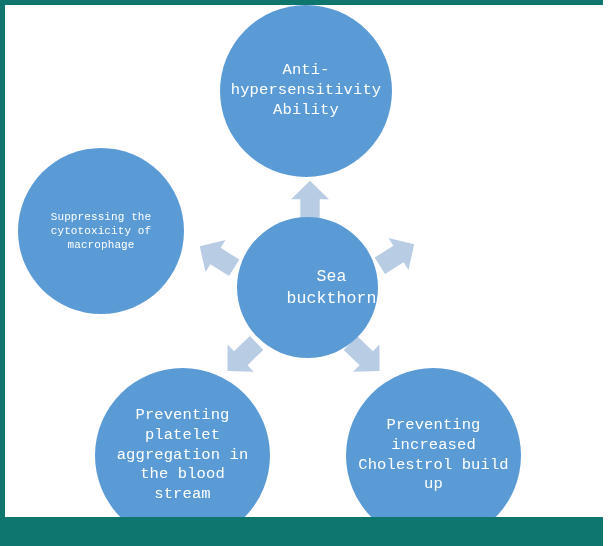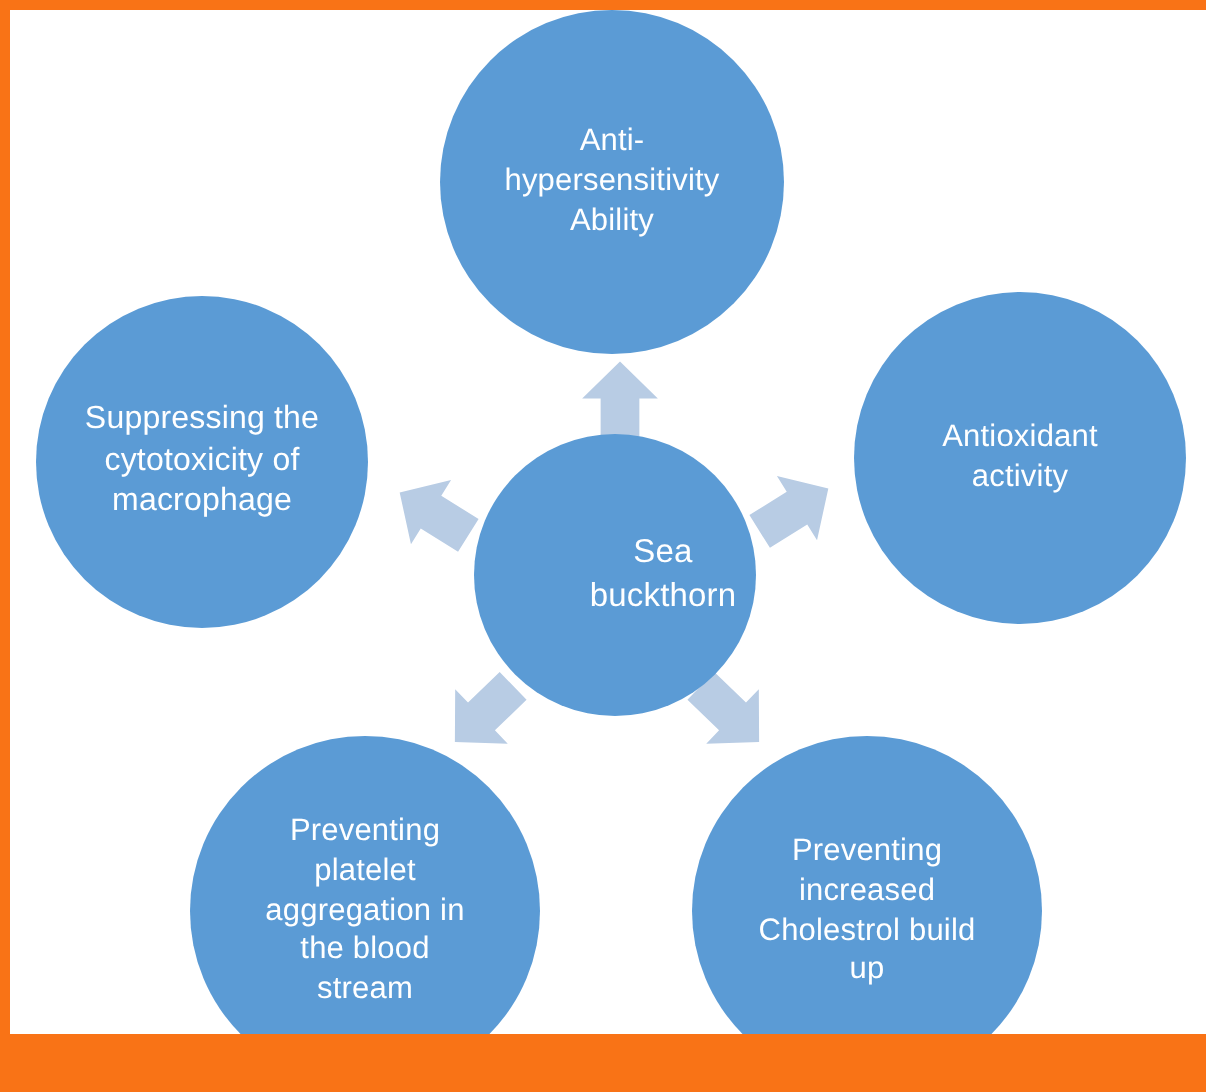--- a/index.html
+++ b/index.html
@@ -11,22 +11,23 @@
     width: 611px;
     height: 546px;
     overflow: hidden;
     font-family: "Liberation Sans", sans-serif;
   }
 
   #frame {
     position: relative;
     width: 603px;
     height: 546px;
-    background: #f97316;
+    background: #0f766e;
     box-sizing: border-box;
+    font-family: Liberation Mono, monospace;
   }
 
   #canvas {
     position: absolute;
     left: 5px;
     top: 5px;
     width: 601px;
     height: 512px;
     background: #ffffff;
     overflow: hidden;
@@ -78,21 +79,21 @@
   }
   #node-right .node-label { font-size: 15.5px; }
 
   
   #node-left {
     left: 13px;
     top: 143px;
     width: 166px;
     height: 166px;
   }
-  #node-left .node-label { font-size: 16px; text-align: center; }
+  #node-left .node-label { font-size: 11px; text-align: center; }
 
   
   #node-bottom-left {
     left: 90px;
     top: 363px;
     width: 175px;
     height: 175px;
   }
   #node-bottom-left .node-label { font-size: 15.5px; }
 
@@ -155,24 +156,20 @@
         <path d="M50 4 L93 46 L72 46 L72 96 L28 96 L28 46 L7 46 Z"></path>
       </svg>
     </div>
 
     <div class="node" id="node-top">
       <span class="node-label">Anti-
 hypersensitivity
 Ability</span>
     </div>
 
-    <div class="node" id="node-right">
-      <span class="node-label">Antioxidant
-activity</span>
-    </div>
 
     <div class="node" id="node-bottom-right">
       <span class="node-label">Preventing
 increased
 Cholestrol build
 up</span>
     </div>
 
     <div class="node" id="node-bottom-left">
       <span class="node-label">Preventing

